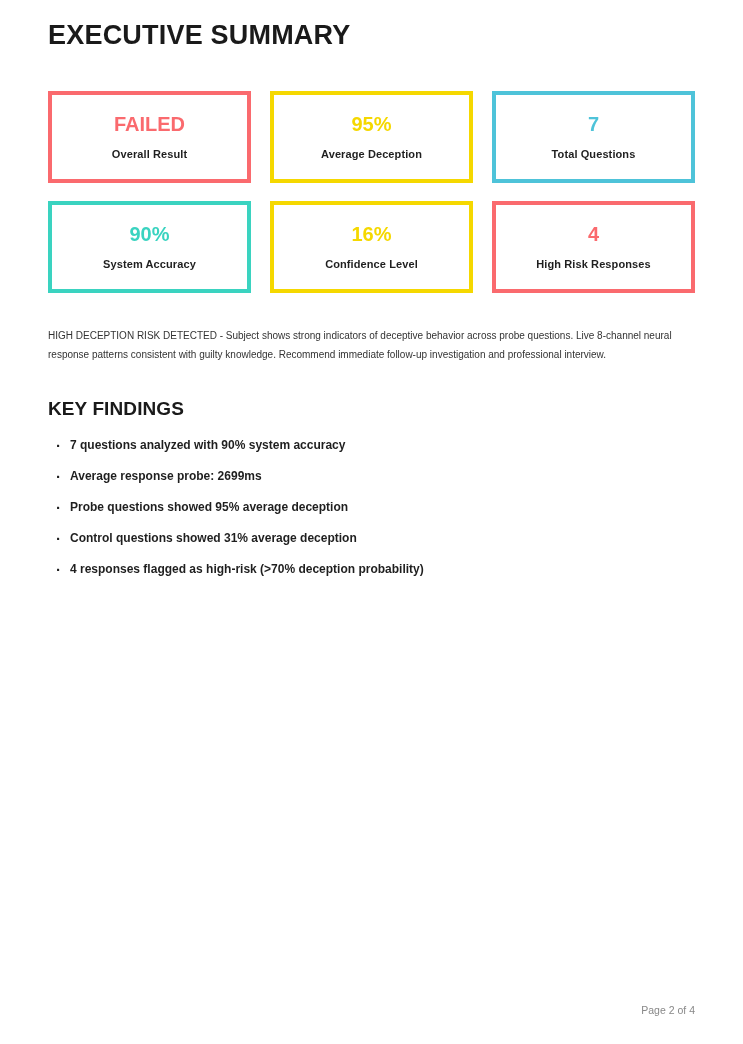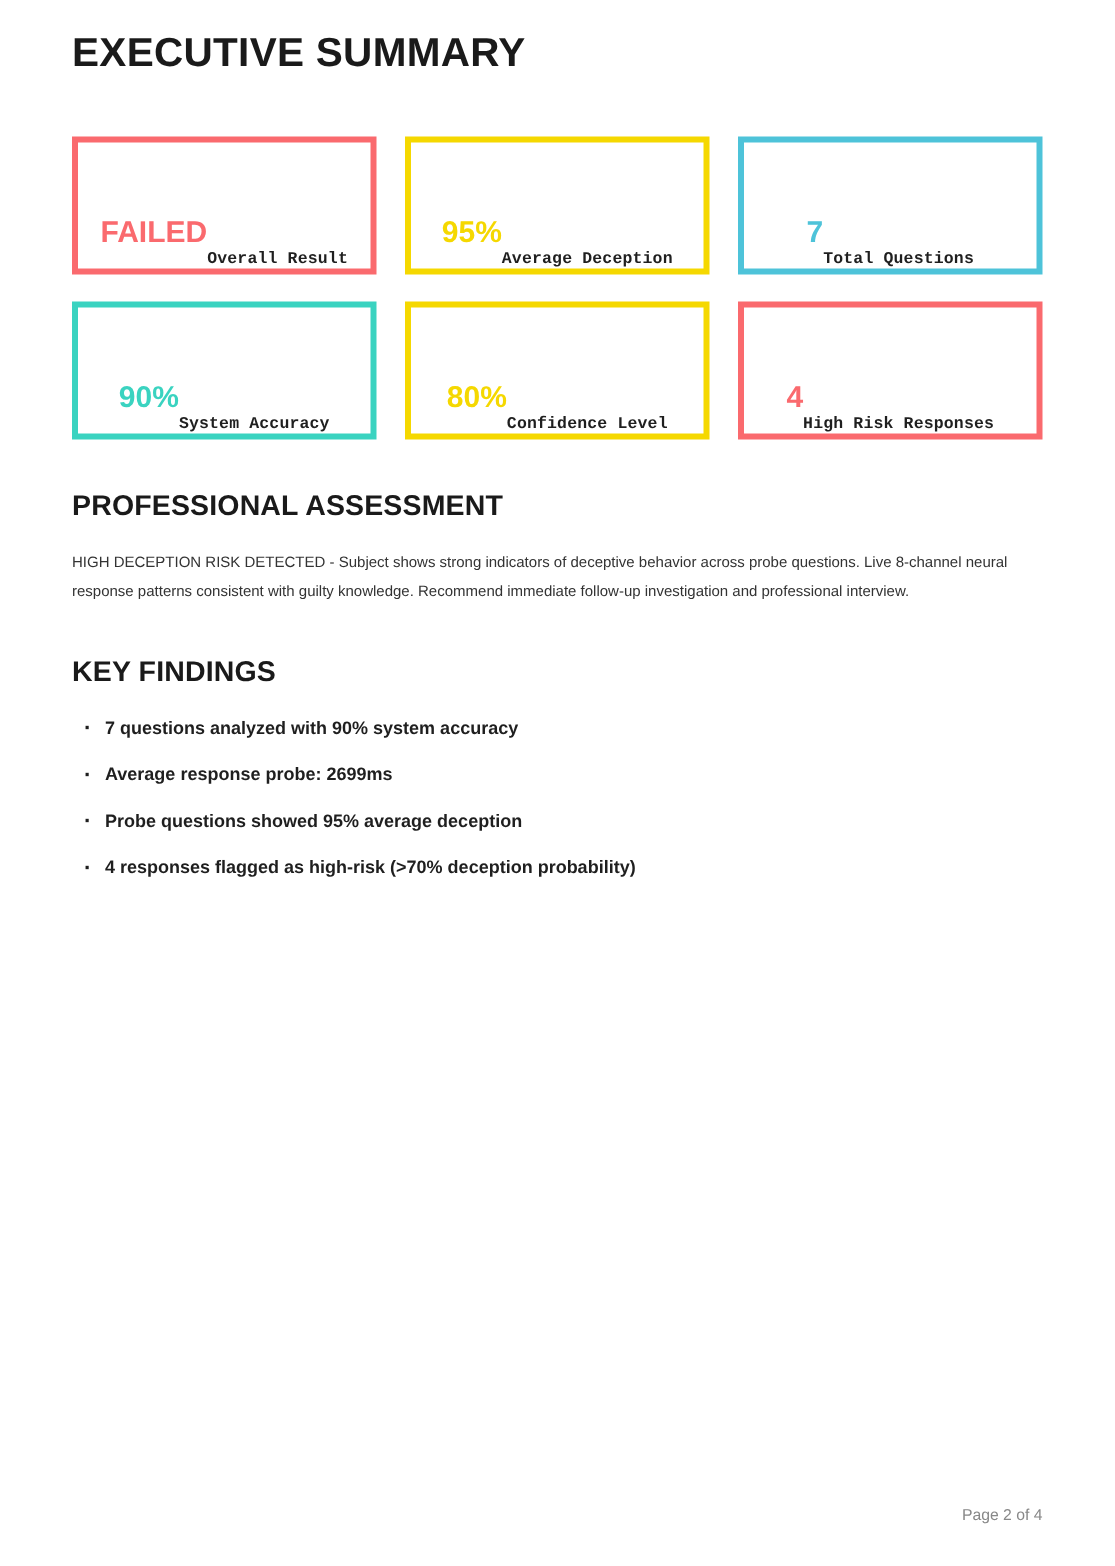--- a/index.html
+++ b/index.html
@@ -38,36 +38,35 @@
     grid-template-columns: repeat(3, 1fr);
     grid-gap: 18px 19px;
   }
   .card {
     box-sizing: border-box;
     height: 92px;
     border-width: 4px;
     border-style: solid;
     background: #ffffff;
     display: flex;
-    flex-direction: row;
-    align-items: flex-end;
+    flex-direction: column;
+    align-items: center;
     justify-content: center;
   }
   .card-value {
     font-size: 20px;
     font-weight: bold;
     line-height: 1;
     margin-bottom: 14px;
   }
   .card-label {
     font-size: 11px;
     font-weight: bold;
     color: #1f1f1f;
     letter-spacing: 0.1px;
-    font-family: Liberation Mono, monospace;
   }
 
   
   .section {
     margin-top: 34px;
   }
   .section-heading {
     font-size: 19px;
     font-weight: bold;
     color: #1a1a1a;
@@ -130,39 +129,39 @@
     </div>
     <div class="card" style="border-color: rgb(78, 195, 217);">
       <div class="card-value" style="color: rgb(78, 195, 217);">7</div>
       <div class="card-label">Total Questions</div>
     </div>
     <div class="card" style="border-color: rgb(58, 211, 192);">
       <div class="card-value" style="color: rgb(58, 211, 192);">90%</div>
       <div class="card-label">System Accuracy</div>
     </div>
     <div class="card" style="border-color: rgb(245, 216, 0);">
-      <div class="card-value" style="color: rgb(245, 216, 0);">80%</div>
+      <div class="card-value" style="color: rgb(245, 216, 0);">16%</div>
       <div class="card-label">Confidence Level</div>
     </div>
     <div class="card" style="border-color: rgb(250, 106, 110);">
       <div class="card-value" style="color: rgb(250, 106, 110);">4</div>
       <div class="card-label">High Risk Responses</div>
     </div>
   </div>
 
   <div class="section">
-    <h2 class="section-heading">PROFESSIONAL ASSESSMENT</h2>
     <p class="assessment-text">HIGH DECEPTION RISK DETECTED - Subject shows strong indicators of deceptive behavior across probe questions. Live 8-channel neural response patterns consistent with guilty knowledge. Recommend immediate follow-up investigation and professional interview.</p>
   </div>
 
   <div class="section">
     <h2 class="section-heading">KEY FINDINGS</h2>
     <ul class="findings">
       <li>7 questions analyzed with 90% system accuracy</li>
       <li>Average response probe: 2699ms</li>
       <li>Probe questions showed 95% average deception</li>
+      <li>Control questions showed 31% average deception</li>
       <li>4 responses flagged as high-risk (&gt;70% deception probability)</li>
     </ul>
   </div>
 
   <div class="page-footer">Page 2 of 4</div>
 
 </div>
 
 </body></html>

